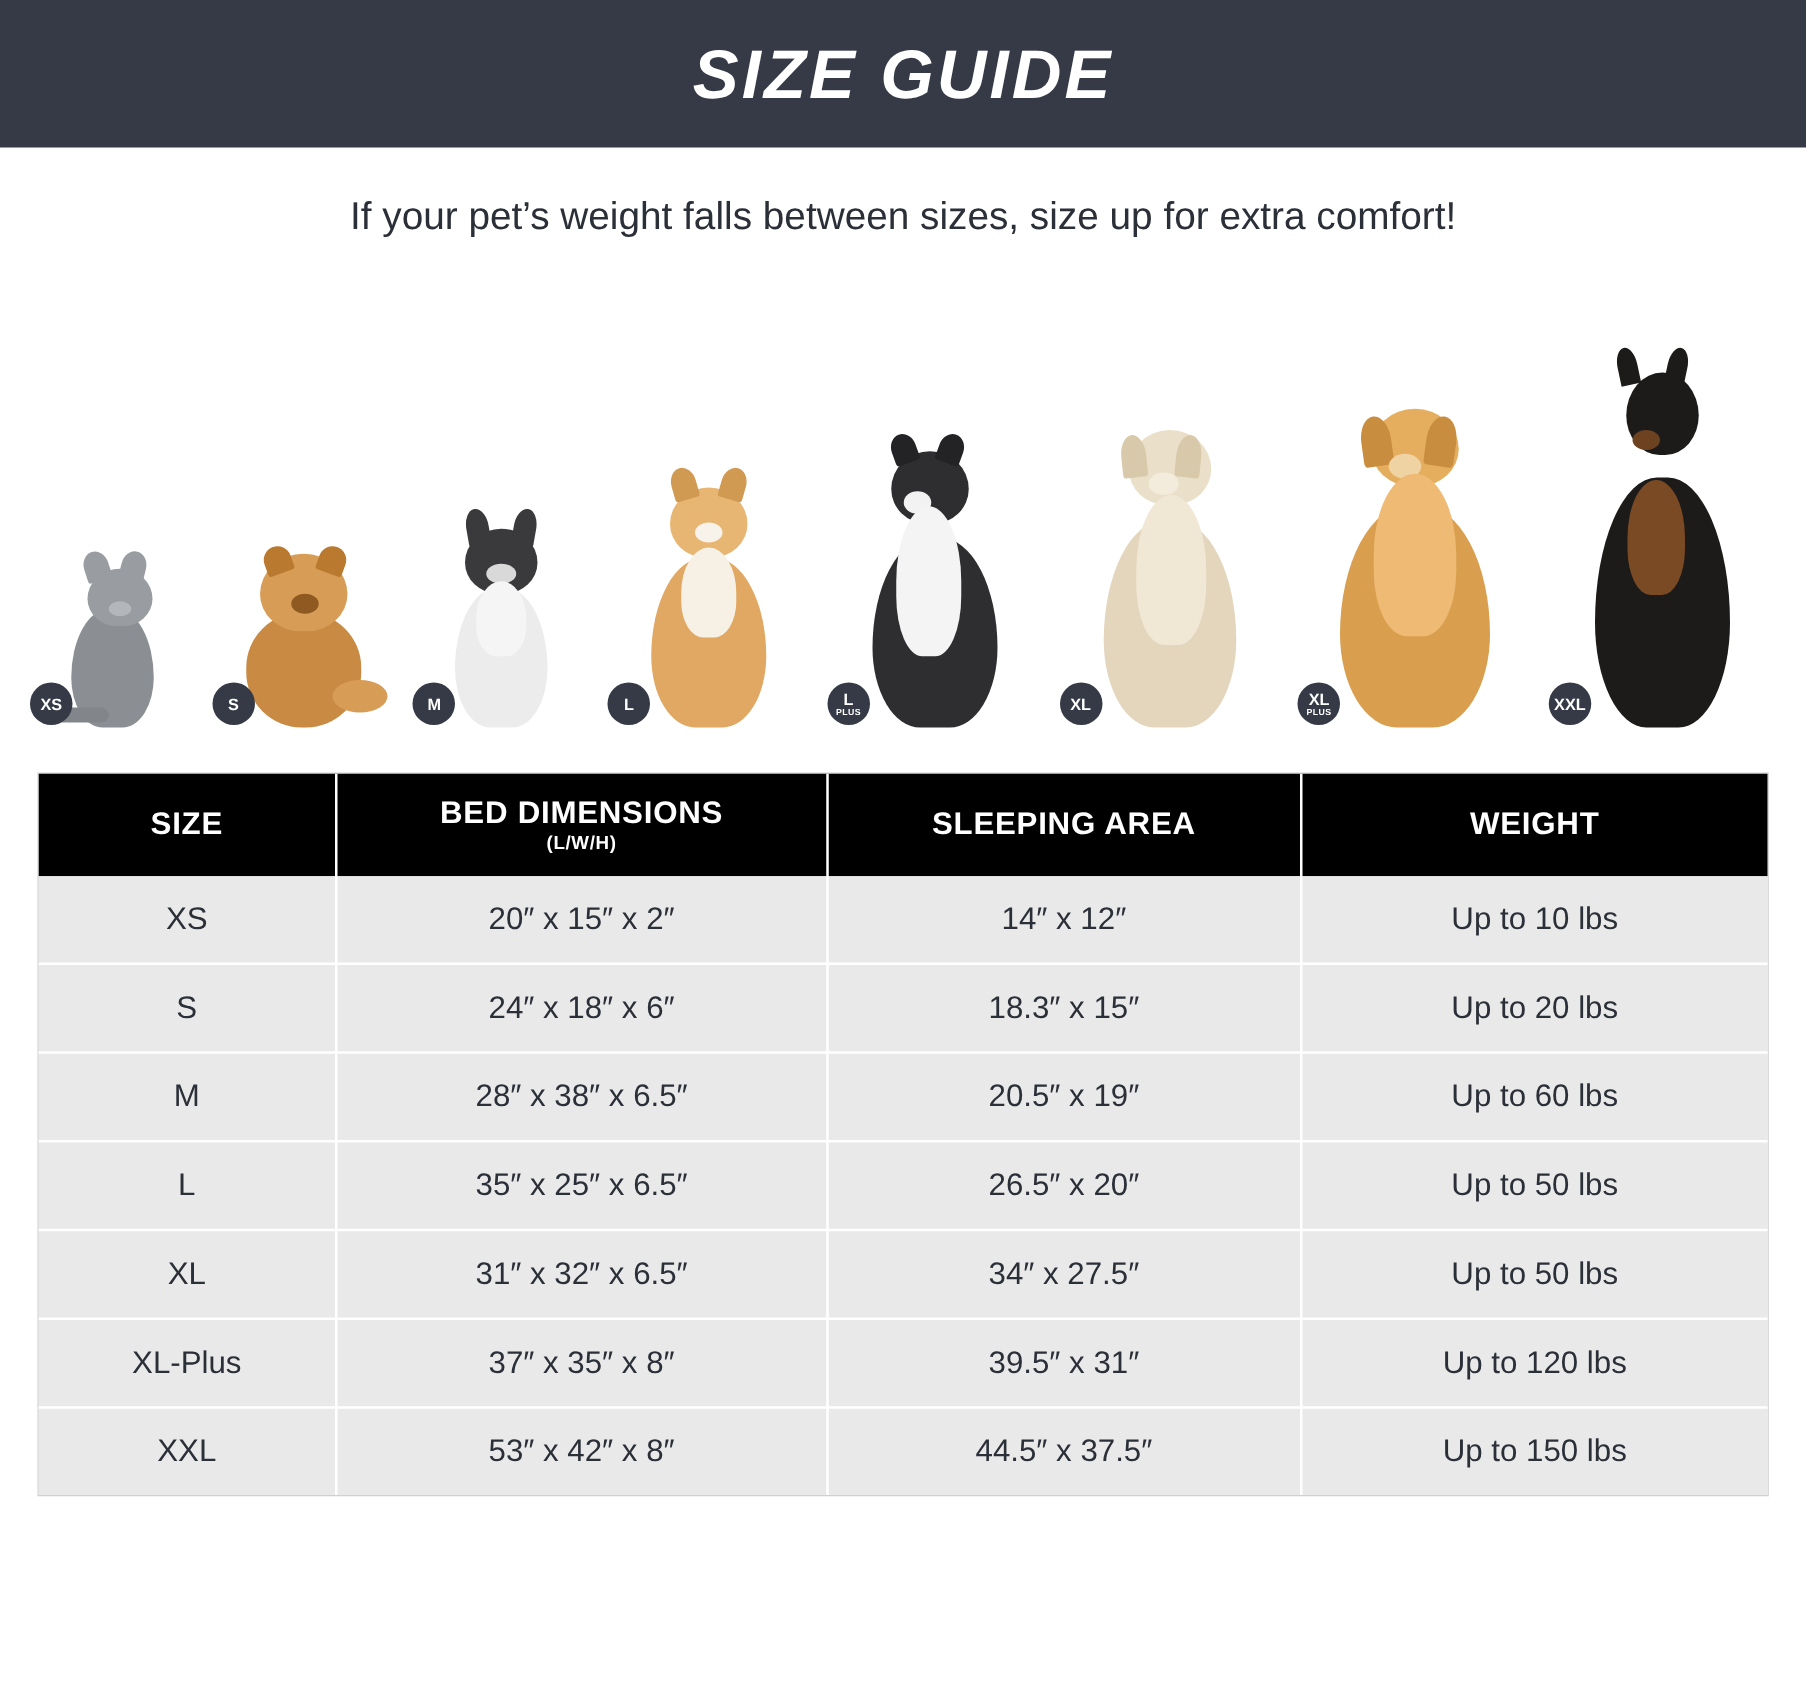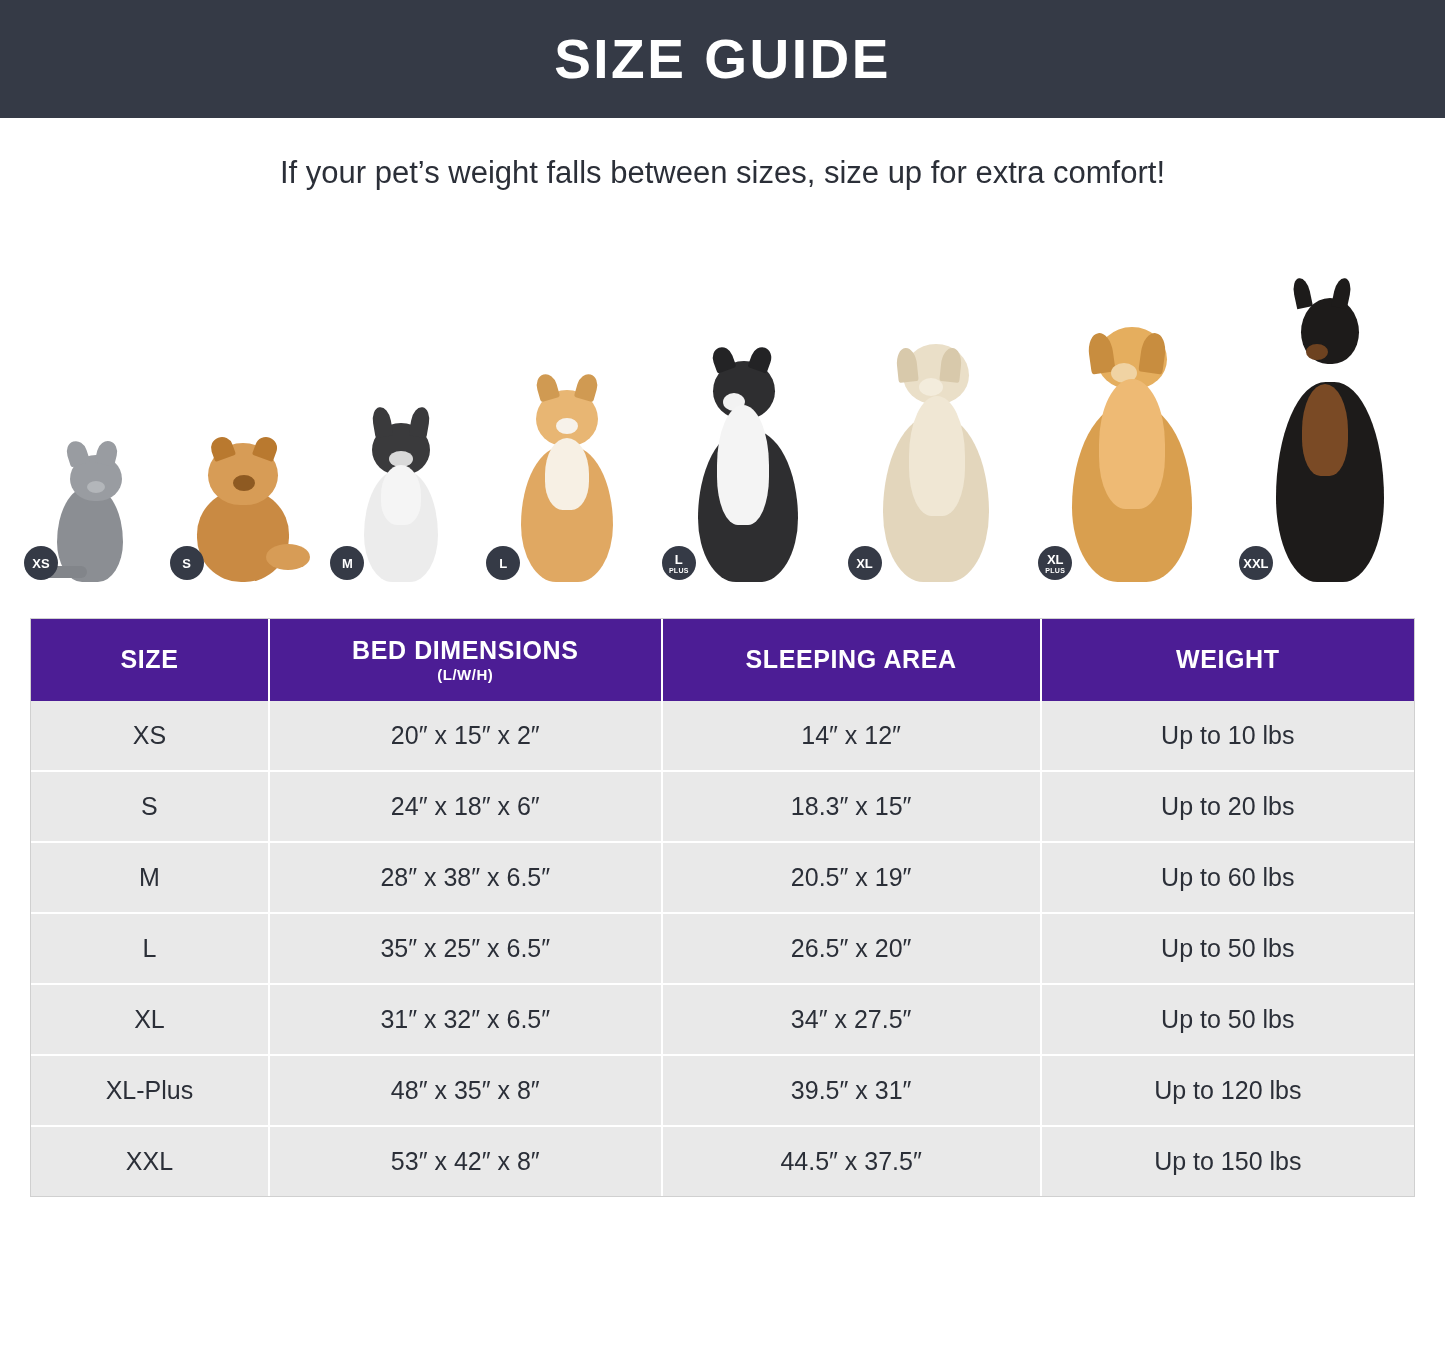--- a/index.html
+++ b/index.html
@@ -23,20 +23,21 @@
     display: flex;
     align-items: center;
     justify-content: center;
   }
   .header-title {
     color: #ffffff;
     font-size: 55px;
     font-weight: bold;
     letter-spacing: 2.5px;
     line-height: 1;
+    font-style: italic;
   }
 
   
   .subtitle-wrap {
     height: 110px;
     display: flex;
     align-items: center;
     justify-content: center;
   }
   .subtitle {
@@ -108,21 +109,21 @@
   .table-wrap {
     margin: 36px 30px 0 30px;
     border: 1px solid #d0d0d0;
   }
   table {
     width: 100%;
     border-collapse: collapse;
     table-layout: fixed;
   }
   thead th {
-    background: #4c1d95;
+    background: #000000;
     color: #ffffff;
     font-size: 25px;
     font-weight: bold;
     letter-spacing: .6px;
     padding: 18px 9px;
     text-align: center;
     border-right: 2px solid #ffffff;
     line-height: 1.1;
   }
   thead th:last-child { border-right: none; }
@@ -330,21 +331,21 @@
         <td>Up to 50 lbs</td>
       </tr>
       <tr>
         <td>XL</td>
         <td>31″ x 32″ x 6.5″</td>
         <td>34″ x 27.5″</td>
         <td>Up to 50 lbs</td>
       </tr>
       <tr>
         <td>XL-Plus</td>
-        <td>48″ x 35″ x 8″</td>
+        <td>37″ x 35″ x 8″</td>
         <td>39.5″ x 31″</td>
         <td>Up to 120 lbs</td>
       </tr>
       <tr>
         <td>XXL</td>
         <td>53″ x 42″ x 8″</td>
         <td>44.5″ x 37.5″</td>
         <td>Up to 150 lbs</td>
       </tr>
     </tbody>

